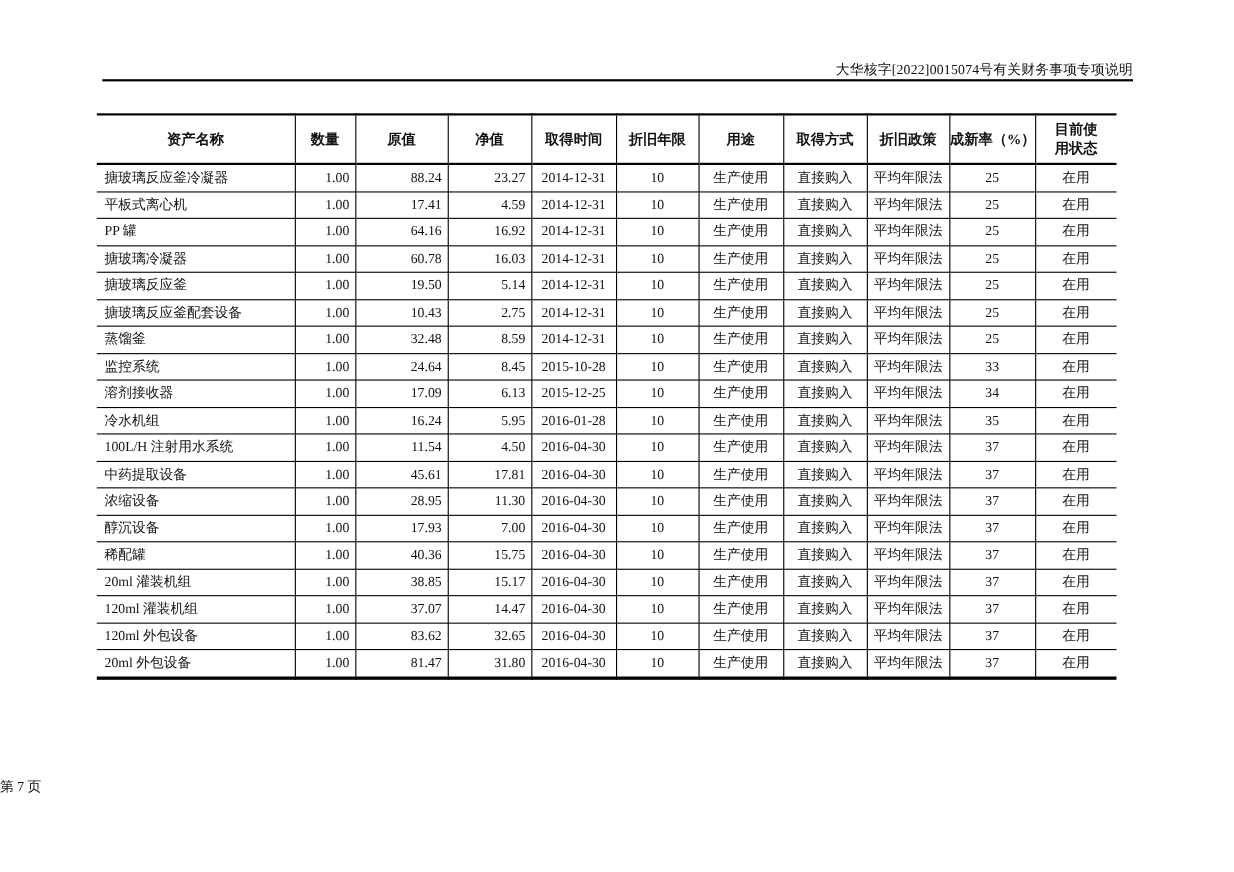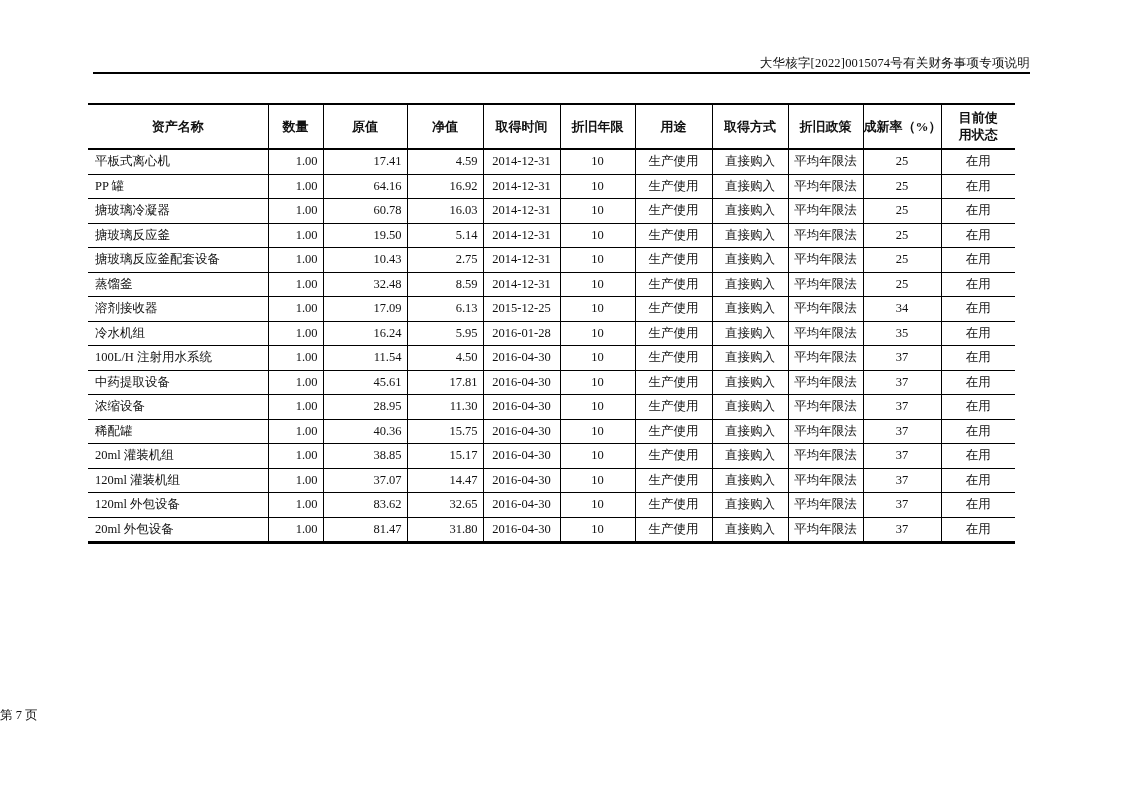--- a/index.html
+++ b/index.html
@@ -106,20 +106,33 @@
         <th>折旧年限</th>
         <th>用途</th>
         <th>取得方式</th>
         <th>折旧政策</th>
         <th>成新率（%）</th>
         <th class="wrap">目前使
 用状态</th>
       </tr>
     </thead>
     <tbody>
+  <tr>
+    <td class="al">搪玻璃反应釜冷凝器</td>
+    <td class="ar">1.00</td>
+    <td class="ar">88.24</td>
+    <td class="ar">23.27</td>
+    <td class="ac">2014-12-31</td>
+    <td class="ac">10</td>
+    <td class="ac">生产使用</td>
+    <td class="ac">直接购入</td>
+    <td class="ac">平均年限法</td>
+    <td class="ac">25</td>
+    <td class="ac">在用</td>
+  </tr>
 
   <tr>
     <td class="al">平板式离心机</td>
     <td class="ar">1.00</td>
     <td class="ar">17.41</td>
     <td class="ar">4.59</td>
     <td class="ac">2014-12-31</td>
     <td class="ac">10</td>
     <td class="ac">生产使用</td>
     <td class="ac">直接购入</td>
@@ -192,20 +205,33 @@
     <td class="ar">8.59</td>
     <td class="ac">2014-12-31</td>
     <td class="ac">10</td>
     <td class="ac">生产使用</td>
     <td class="ac">直接购入</td>
     <td class="ac">平均年限法</td>
     <td class="ac">25</td>
     <td class="ac">在用</td>
   </tr>
 
+  <tr>
+    <td class="al">监控系统</td>
+    <td class="ar">1.00</td>
+    <td class="ar">24.64</td>
+    <td class="ar">8.45</td>
+    <td class="ac">2015-10-28</td>
+    <td class="ac">10</td>
+    <td class="ac">生产使用</td>
+    <td class="ac">直接购入</td>
+    <td class="ac">平均年限法</td>
+    <td class="ac">33</td>
+    <td class="ac">在用</td>
+  </tr>
 
   <tr>
     <td class="al">溶剂接收器</td>
     <td class="ar">1.00</td>
     <td class="ar">17.09</td>
     <td class="ar">6.13</td>
     <td class="ac">2015-12-25</td>
     <td class="ac">10</td>
     <td class="ac">生产使用</td>
     <td class="ac">直接购入</td>
@@ -263,20 +289,33 @@
     <td class="ar">11.30</td>
     <td class="ac">2016-04-30</td>
     <td class="ac">10</td>
     <td class="ac">生产使用</td>
     <td class="ac">直接购入</td>
     <td class="ac">平均年限法</td>
     <td class="ac">37</td>
     <td class="ac">在用</td>
   </tr>
 
+  <tr>
+    <td class="al">醇沉设备</td>
+    <td class="ar">1.00</td>
+    <td class="ar">17.93</td>
+    <td class="ar">7.00</td>
+    <td class="ac">2016-04-30</td>
+    <td class="ac">10</td>
+    <td class="ac">生产使用</td>
+    <td class="ac">直接购入</td>
+    <td class="ac">平均年限法</td>
+    <td class="ac">37</td>
+    <td class="ac">在用</td>
+  </tr>
 
   <tr>
     <td class="al">稀配罐</td>
     <td class="ar">1.00</td>
     <td class="ar">40.36</td>
     <td class="ar">15.75</td>
     <td class="ac">2016-04-30</td>
     <td class="ac">10</td>
     <td class="ac">生产使用</td>
     <td class="ac">直接购入</td>

